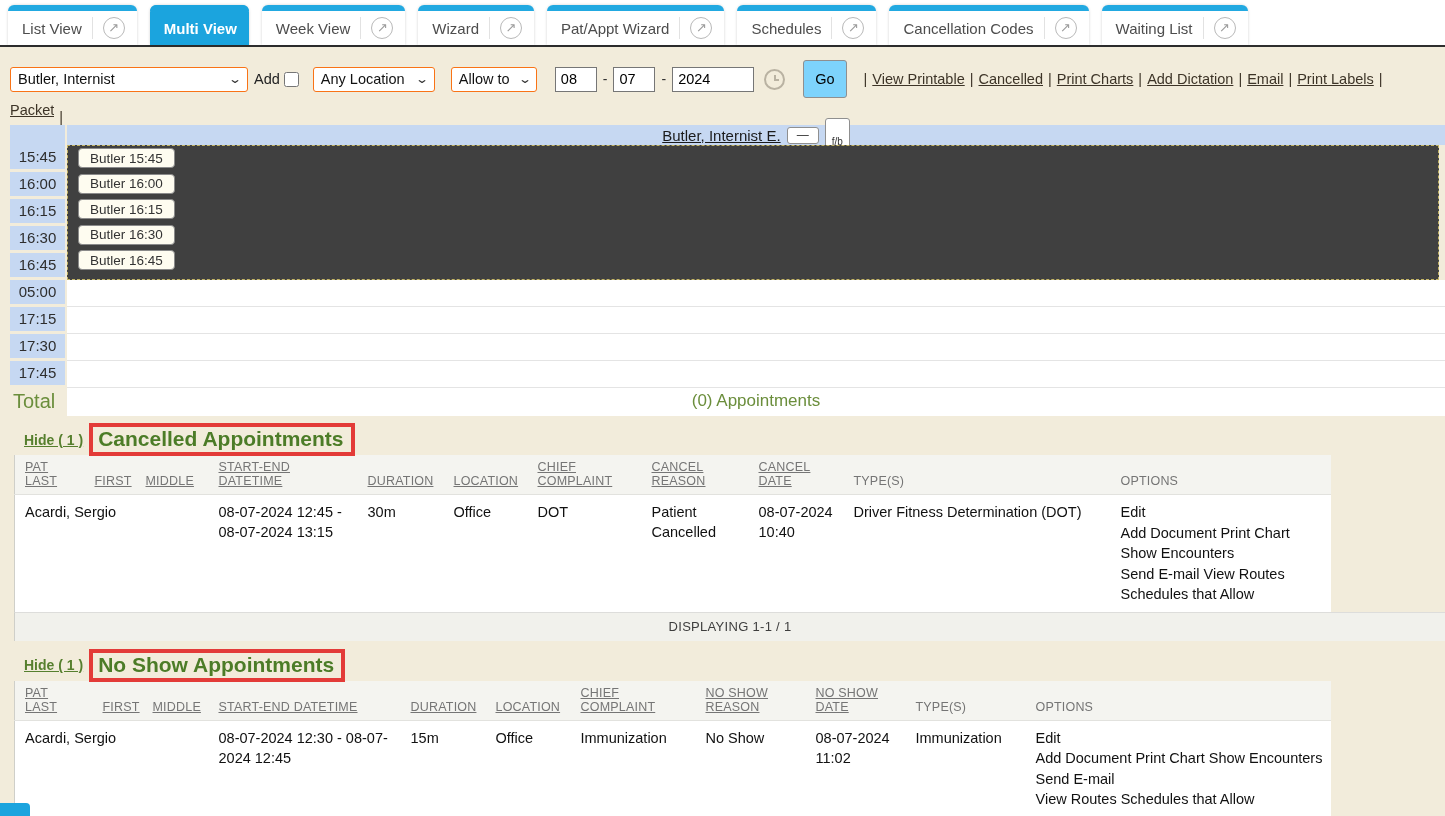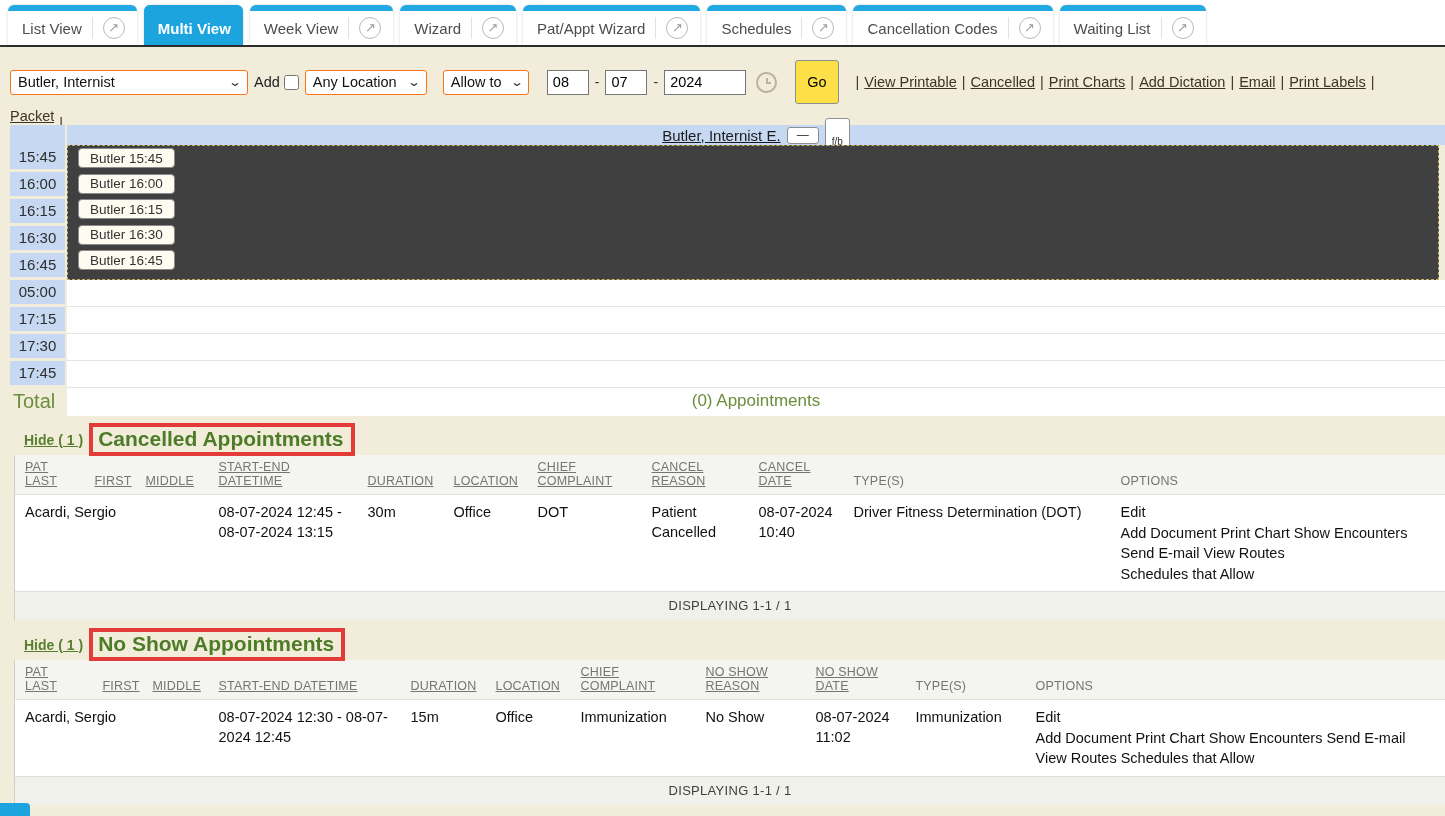--- a/index.html
+++ b/index.html
@@ -4,21 +4,21 @@
 <style>
   * { box-sizing: border-box; margin: 0; padding: 0; }
   html,body { width:1445px; height:816px; overflow:hidden; }
   body {
     font-family:"Liberation Sans","DejaVu Sans",sans-serif;
     background:#f2ecdb; position:relative; font-size:14px; color:#222;
   }
 
   
   .tabbar { background:#ffffff; height:47px; display:flex; align-items:flex-end;
-            gap:7px; padding:0 0 0 8px; border-bottom:2px solid #2e2e2e; }
+            gap:13px; padding:0 0 0 8px; border-bottom:2px solid #2e2e2e; }
   .tab { position:relative; height:40px; background:#fff; border-radius:7px 7px 0 0;
          display:flex; align-items:center; padding:6px 12px 0 14px;
          box-shadow:0 0 3px rgba(0,0,0,.18); cursor:pointer; }
   .tab::before { content:""; position:absolute; top:0; left:0; right:0; height:6px;
                  background:#22a9e1; border-radius:7px 7px 0 0; }
   .tab .tlabel { font-size:15px; color:#4d4d4d; white-space:nowrap; }
   .tab.active { background:#1ba4de; }
   .tab.active::before { background:#1ba4de; }
   .tab.active .tlabel { color:#fff; font-weight:bold; }
   .tab-iconwrap { border-left:1px solid #e2e2e2; margin-left:10px; padding-left:10px; display:flex; }
@@ -38,22 +38,22 @@
   .addwrap { display:flex; align-items:center; gap:4px; font-size:14.5px; color:#222; }
   .addwrap input { width:15px; height:15px; }
   .datebox { width:42px; height:25px; border:1px solid #767676; background:#fff;
              font-size:14.5px; padding:0 5px; font-family:inherit; }
   .datebox.year { width:82px; }
   .date-sep::before { content:"-"; color:#333; }
   .clock { width:21px; height:21px; border:2px solid #b9b2a2; border-radius:50%;
            position:relative; margin:0 4px; cursor:pointer; }
   .clock::before { content:""; position:absolute; left:8px; top:4px; width:2px; height:6px; background:#b9b2a2; }
   .clock::after { content:""; position:absolute; left:8px; top:8px; width:5px; height:2px; background:#b9b2a2; }
-  .go-btn { margin-left:8px; background:#fde047; border:1px solid #8f8f8f; border-radius:3px;
-            font-size:14.5px; padding:2px 11px; height:44px; font-family:inherit; cursor:pointer; }
+  .go-btn { margin-left:8px; background:#7dd3fc; border:1px solid #8f8f8f; border-radius:3px;
+            font-size:14.5px; padding:2px 11px; height:38px; font-family:inherit; cursor:pointer; }
   .tlinks { display:inline; font-size:14.5px; color:#3d3427; margin-left:6px; line-height:24px; }
   .tlinks a { color:#3d3427; text-decoration:underline; cursor:pointer; }
   .tlinks .sep::before { content:"|"; padding:0 5px; }
   .tb-row2 { font-size:14.5px; margin-top:3px; }
 
   
   .sched { margin-left:10px; }
   .sched-head { display:flex; gap:2px; height:20px; }
   .sched-head .corner { width:55px; background:#c6d8f2; }
   .sched-head .hmain { flex:1; background:#c6d8f2; display:flex; align-items:center;
@@ -76,21 +76,21 @@
   .totalrow { display:flex; height:28px; }
   .totalrow .tlabel2 { width:57px; color:#6b8e3c; font-size:20px; line-height:26px; padding-left:3px; }
   .totalrow .tmain { flex:1; background:#fff; color:#6b8e3c; font-size:17px;
                      text-align:center; line-height:26px; }
 
   
   .section-head { display:flex; align-items:center; padding:4px 0 3px 24px; height:32px; }
   .hide-link { color:#567f2e; font-weight:bold; font-size:14px; text-decoration:underline; cursor:pointer; }
   .sec-title { margin-left:6px; color:#4c7c27; font-weight:bold; font-size:21px;
                border:4px solid #e33b38; padding:0 7px 1px 5px; line-height:24px; }
-  table.appt { border-collapse:collapse; width:1431px; margin-left:14px; background:#fff;
+  table.appt { border-collapse:collapse; width:1317px; margin-left:14px; background:#fff;
                border-left:1px solid #cfcfc9; table-layout:fixed; }
   table.appt thead tr { background:#f4f4f0; }
   table.appt th { font-size:12.5px; font-weight:normal; color:#757575; text-align:left;
                   vertical-align:bottom; padding:5px 8px 6px 10px; white-space:pre-line;
                   letter-spacing:.2px; }
   th.sortable { text-decoration:underline; cursor:pointer; }
   table.appt tbody td { font-size:14.5px; color:#111; vertical-align:top;
                         padding:7px 8px 7px 10px; line-height:20px;
                         border-top:1px solid #e2e2de; }
   .optline { line-height:20.5px; cursor:pointer; }
@@ -159,21 +159,21 @@
 <div class="toolbar">
   <div class="tb-row1">
     <div class="sel sel-provider">
       <span>Butler, Internist</span>
       <span class="chev">⌄</span>
     </div>
     <span class="addwrap">
       <span>Add</span>
       <input type="checkbox" style="">
     </span>
-    <div class="sel sel-location" style="align-items:center;">
+    <div class="sel sel-location" style="margin-left:8px;align-items:center;">
       <span>Any Location</span>
       <span class="chev">⌄</span>
     </div>
     <div class="sel sel-jump">
       <span>Allow to</span>
       <span class="chev">⌄</span>
     </div>
     <input class="datebox" style="margin-left: 12px;" value="08">
     <span class="date-sep"></span>
     <input class="datebox" value="07" style="">

